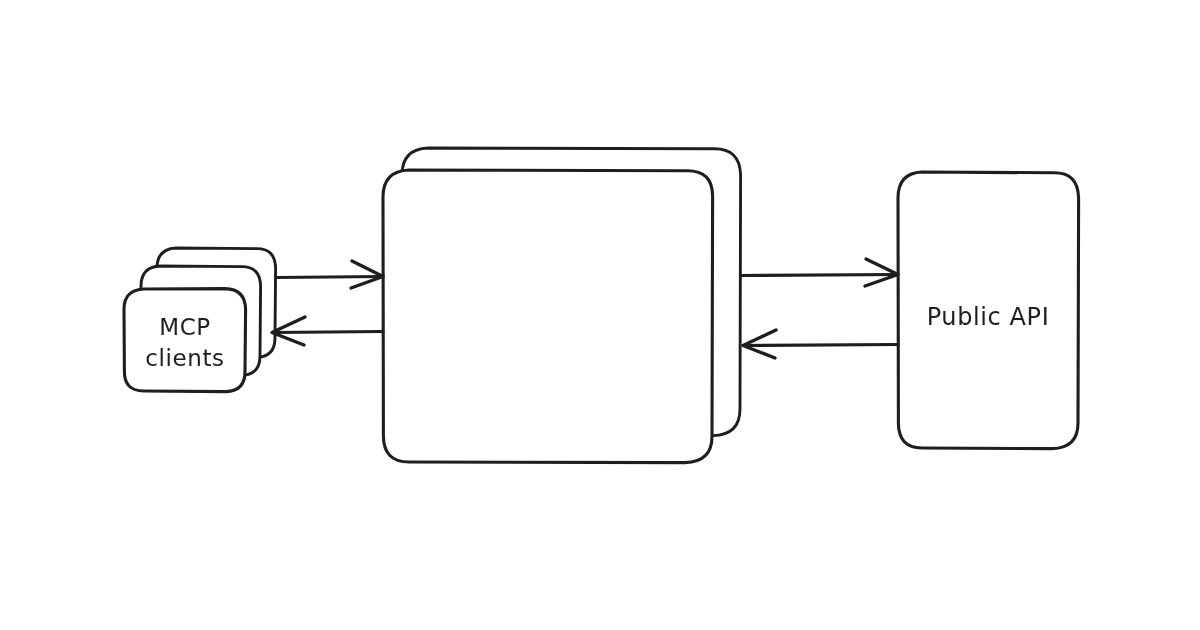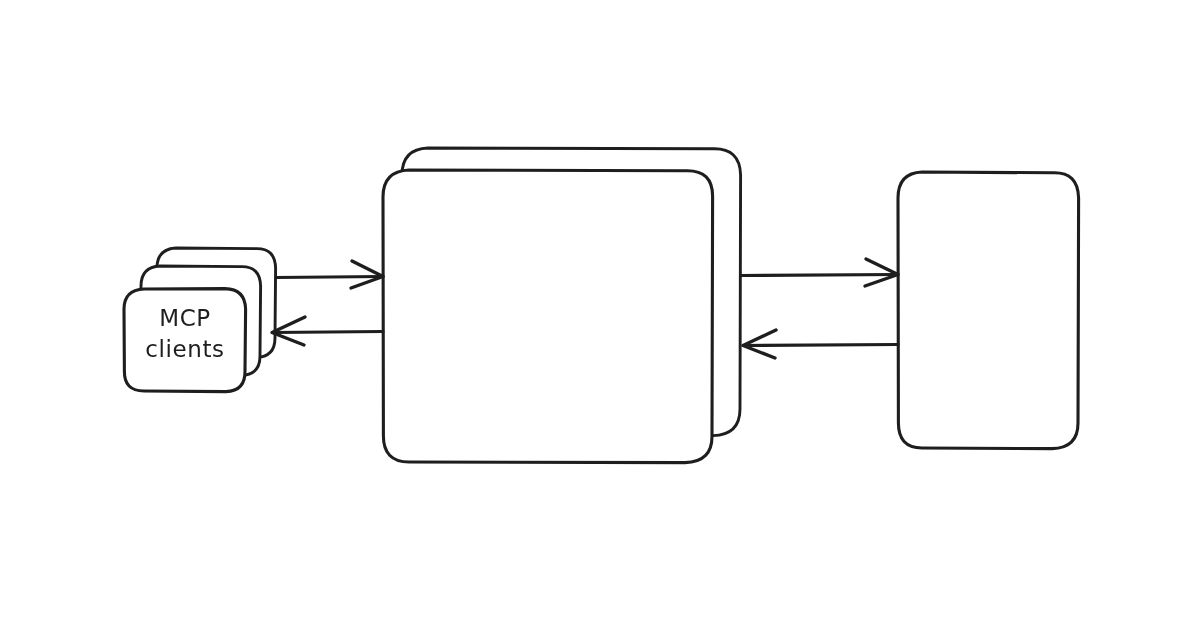--- a/index.html
+++ b/index.html
@@ -62,21 +62,21 @@
     font-family: "DejaVu Sans", sans-serif;
     font-size: 25px;
     line-height: 30px;
     letter-spacing: 0.6px;
     text-align: center;
     white-space: pre;
     user-select: none;
   }
   #label-mcp-clients {
     left: 124px;
-    top: 303px;
+    top: 312px;
     width: 122px;
     font-size: 23px;
     line-height: 31px;
   }
   #label-mcp-server {
     left: 383px;
     top: 302px;
     width: 329px;
     font-size: 26px;
   }
@@ -139,14 +139,15 @@
       <path class="edge-line" d="M 898 344.5 L 744 345.5"></path>
       <path class="edge-head" d="M 776 330 L 743 345.5 L 775 358"></path>
     </g>
 
   </svg>
 
   <div class="node-label" id="label-mcp-clients">MCP
 clients</div>
 
 
+  <div class="node-label" id="label-public-api">Public API</div>
 
 </div>
 
 </body></html>

